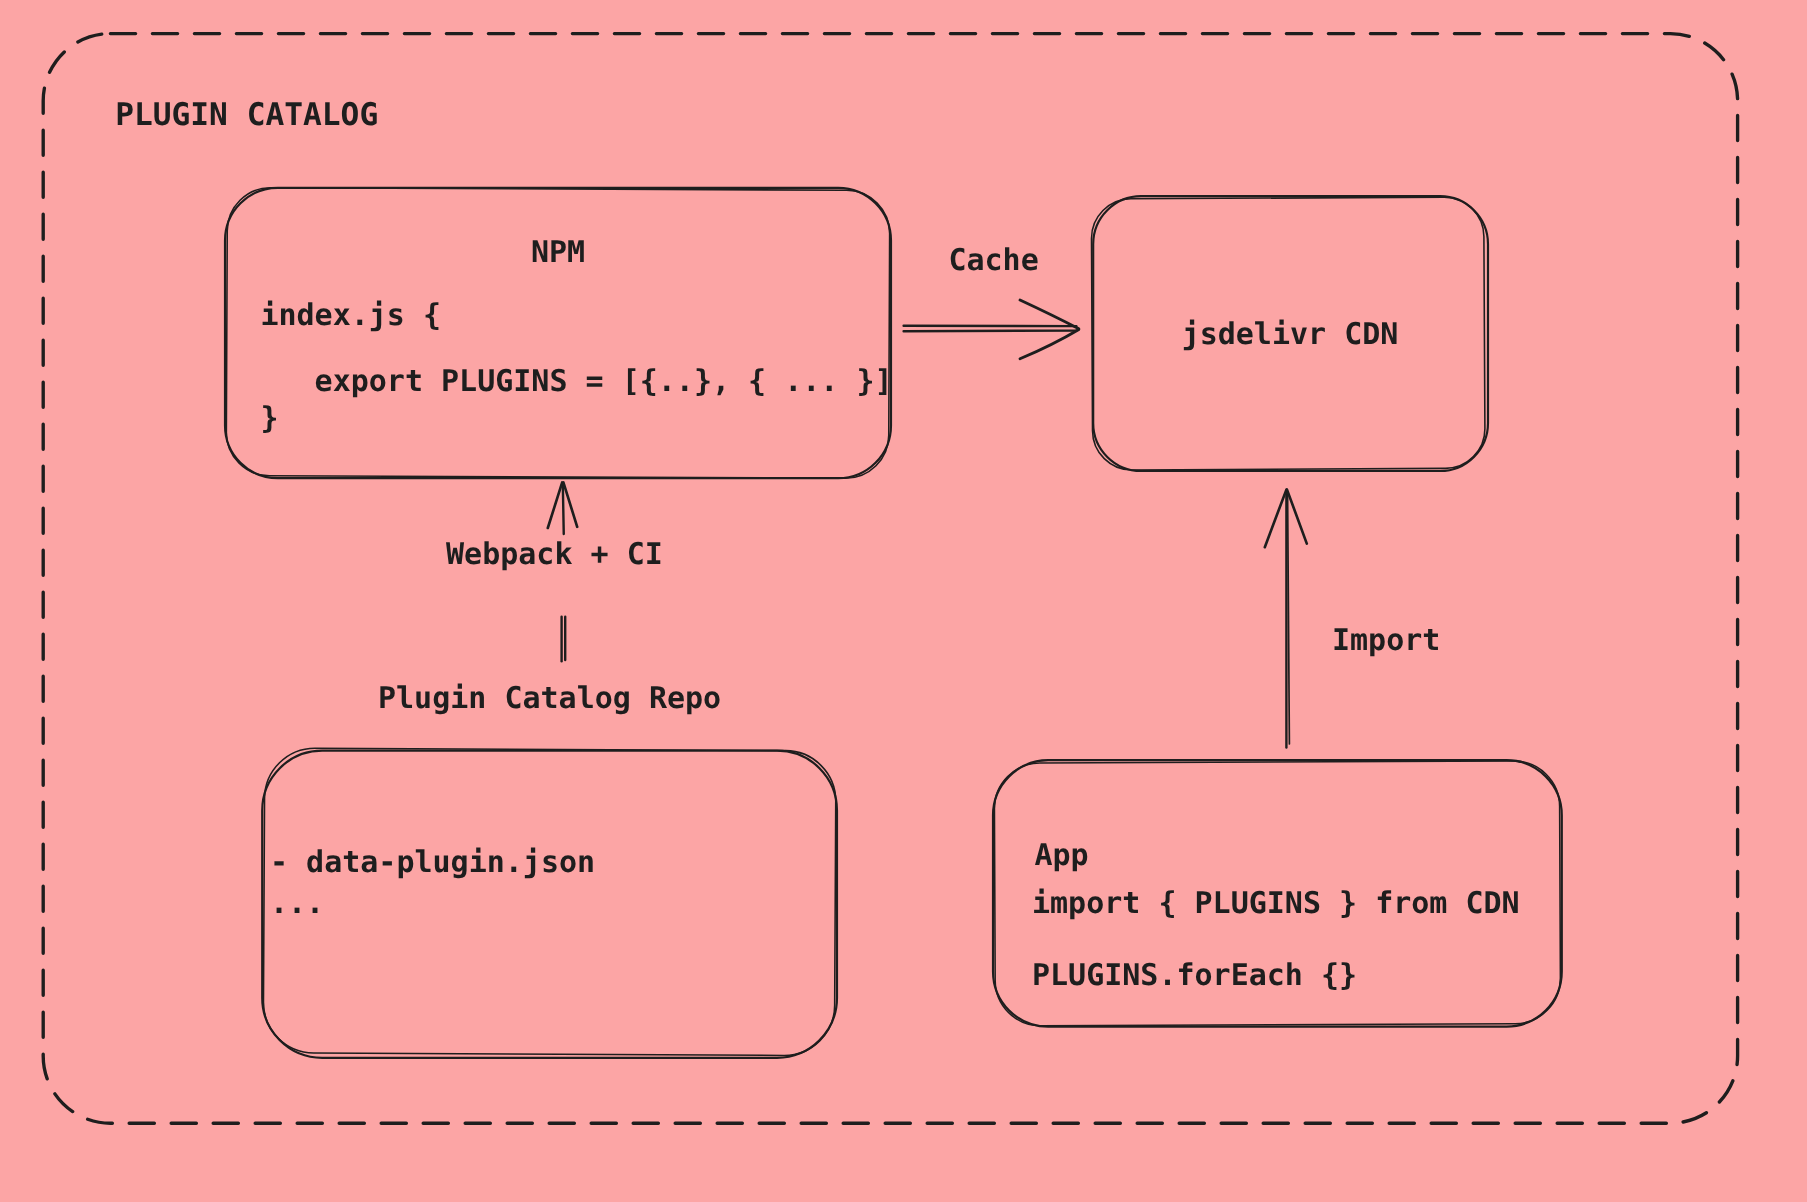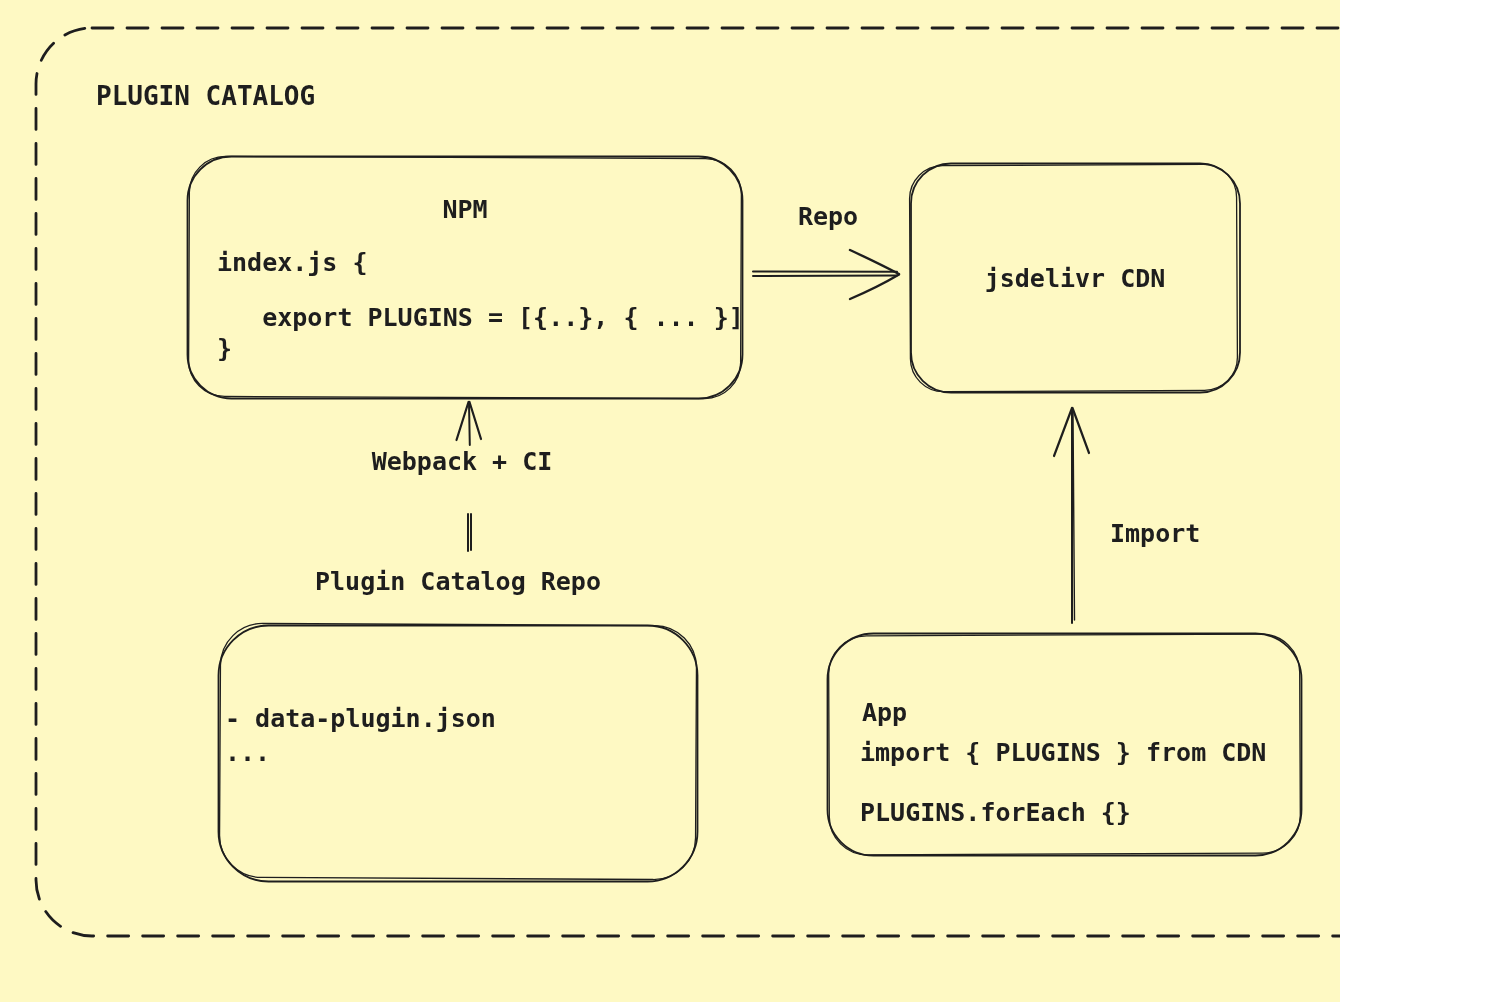--- a/index.html
+++ b/index.html
@@ -2,23 +2,23 @@
 <html><head>
 <meta charset="utf-8">
 <style>
   html, body {
     margin: 0;
     padding: 0;
     background: #ffffff;
   }
   #canvas {
     position: relative;
-    width: 1340px;
+    width: 1506px;
     height: 1002px;
-    background: #fef9c3;
+    background: #fca5a5;
     overflow: hidden;
     font-family: "DejaVu Sans Mono", "Liberation Mono", monospace;
     color: #1e1e1e;
   }
   #shapes {
     position: absolute;
     left: 0;
     top: 0;
     width: 1506px;
     height: 1002px;
@@ -95,21 +95,21 @@
 
   <div class="lbl frame-title" style="left:96px; top:81px;">PLUGIN CATALOG</div>
 
   <div class="lbl center" style="left:187px; top:194px; width:556px;">NPM</div>
   <div class="codeblock" style="position:absolute; left:217px; top:247px;">
     <div class="lbl codeblock" style="position:static;">index.js {</div>
     <div class="lbl codeblock" style="position:static;margin-top:24px;">   export PLUGINS = [{..}, { ... }]</div>
     <div class="lbl codeblock" style="position:static;">}</div>
   </div>
 
-  <div class="lbl center" style="left:753px; top:201px; width:150px;">Repo</div>
+  <div class="lbl center" style="left:753px; top:201px; width:150px;">Cache</div>
 
   <div class="lbl center" style="left:910px; top:263px; width:330px;">jsdelivr CDN</div>
 
   <div class="lbl center" style="left:342px; top:446px; width:240px;">Webpack + CI</div>
 
   <div class="lbl center" style="left:315px; top:566px; width:240px;">Plugin Catalog Repo</div>
   <div class="fileblock" style="position:absolute; left:225px; top:702px;">
     <div class="lbl fileblock" style="position:static;">- data-plugin.json</div>
     <div class="lbl fileblock" style="position:static;">...</div>
   </div>

